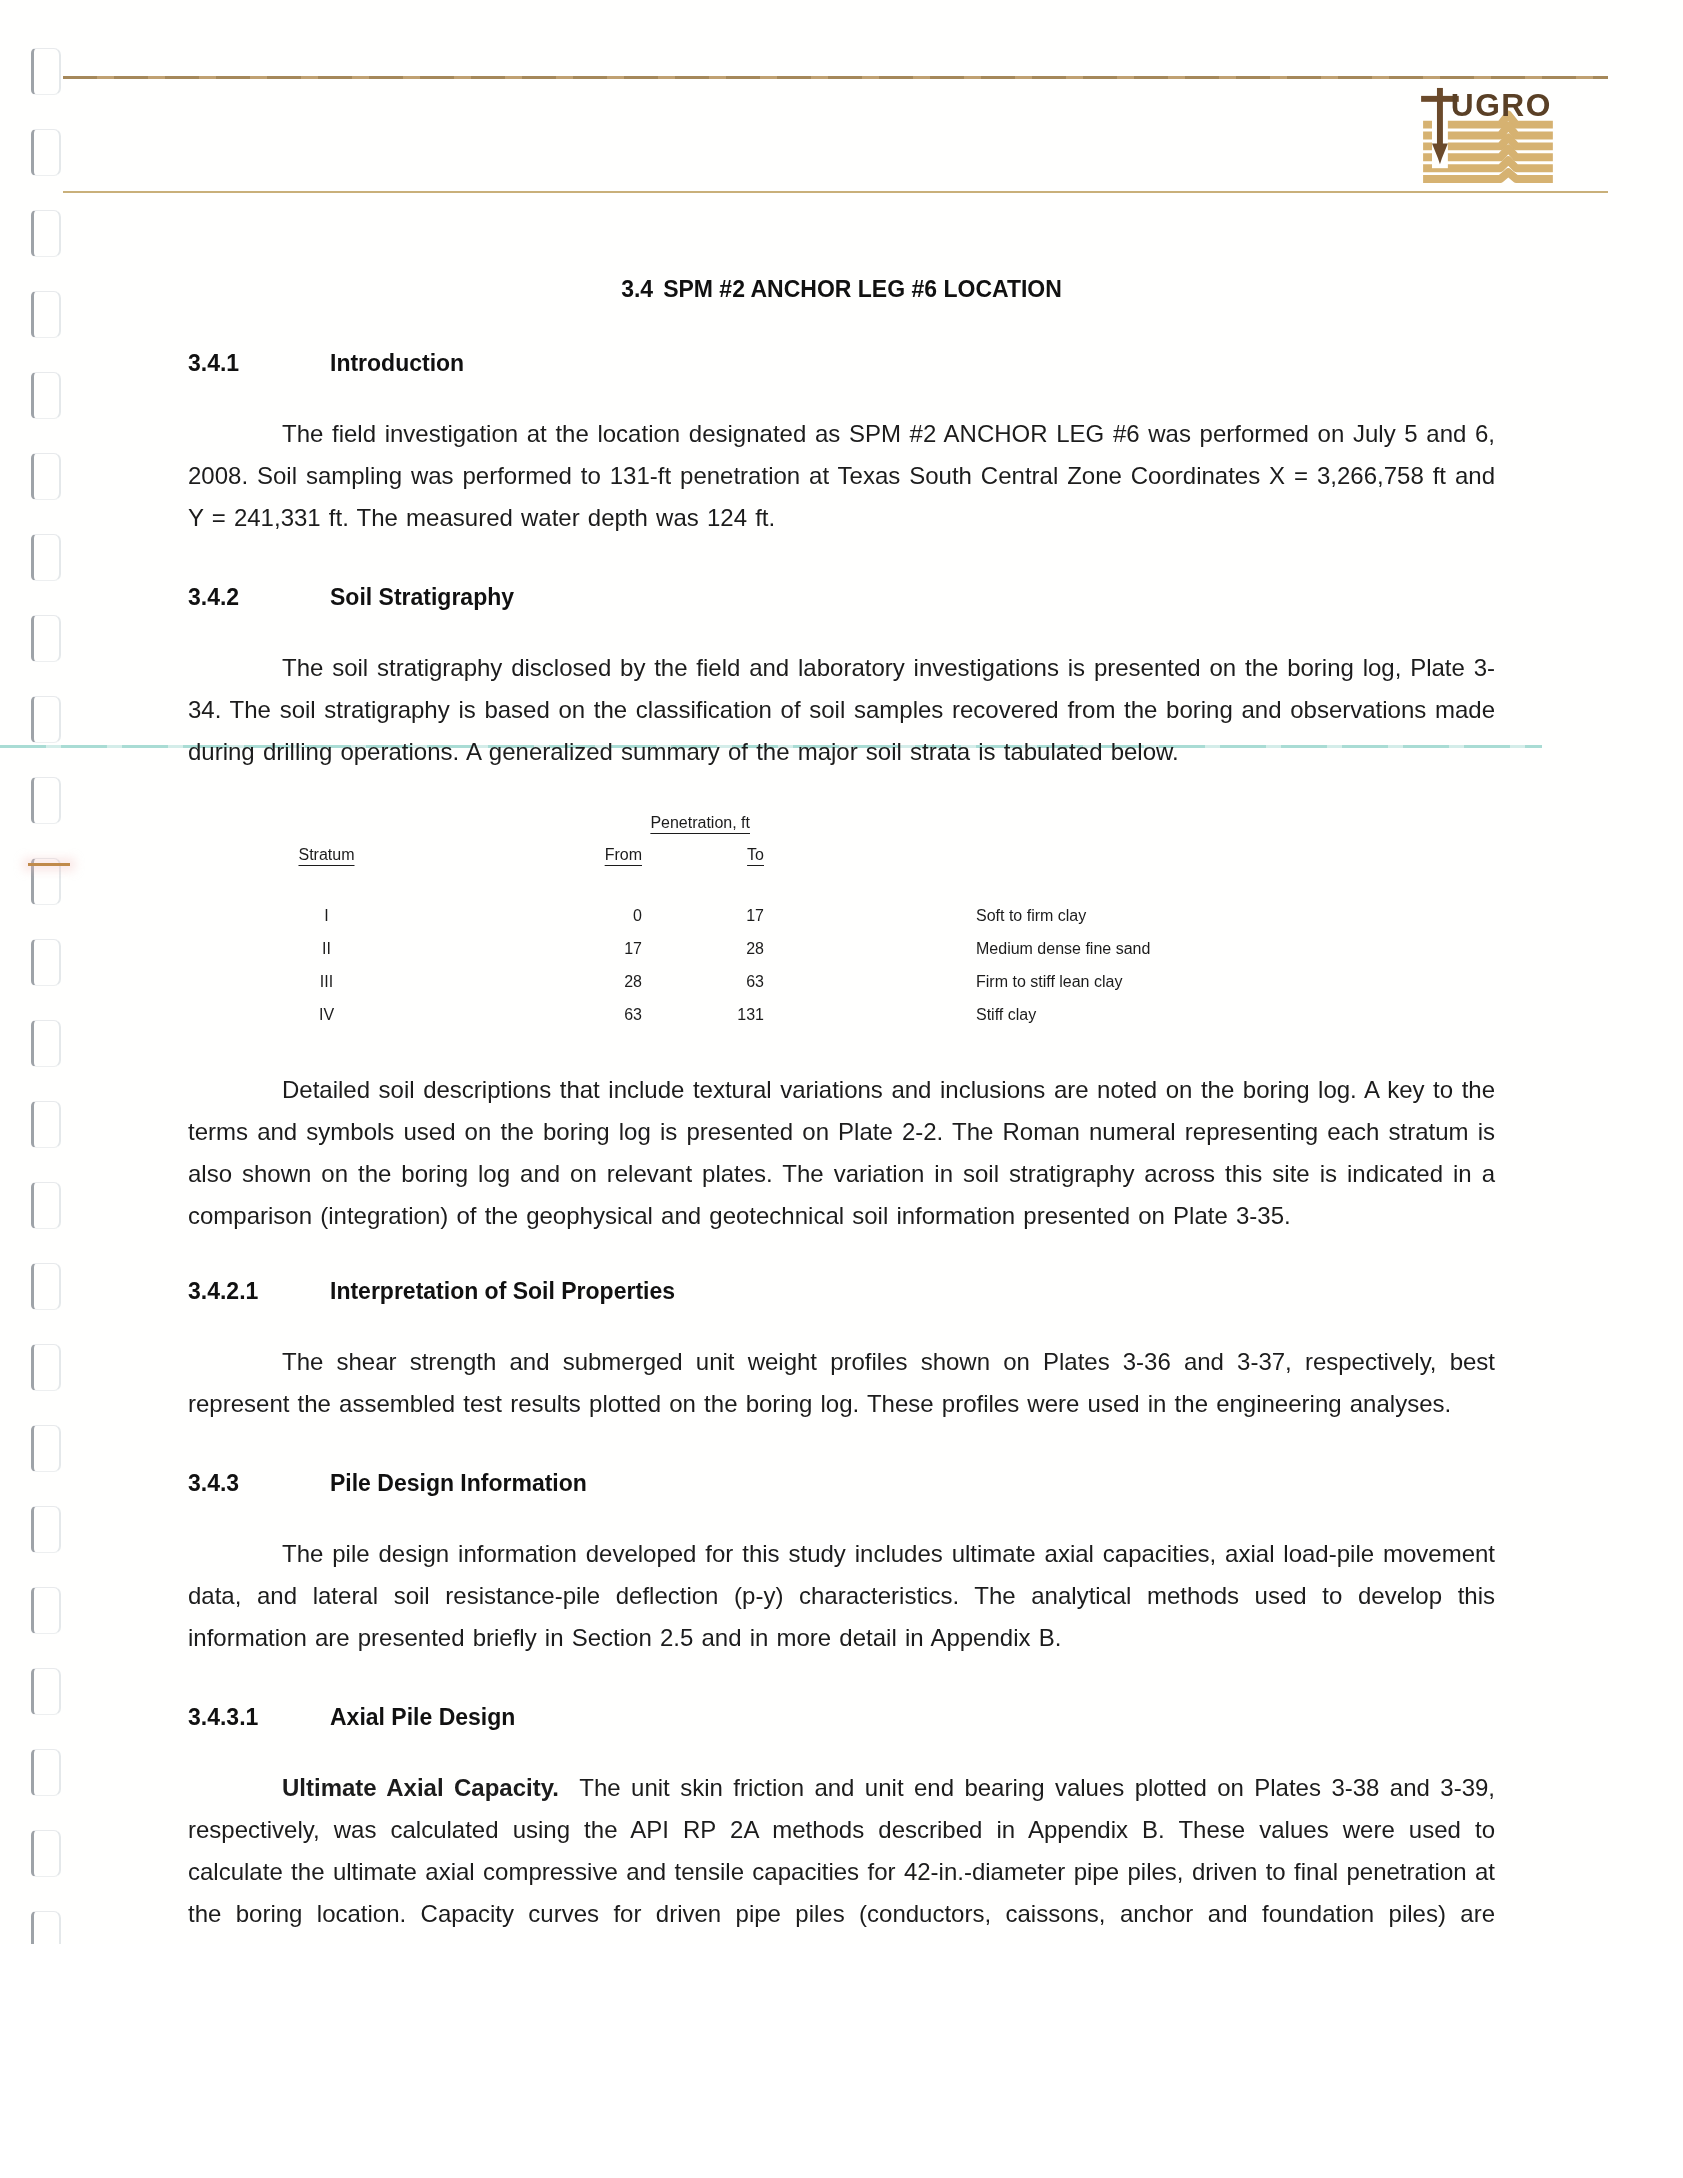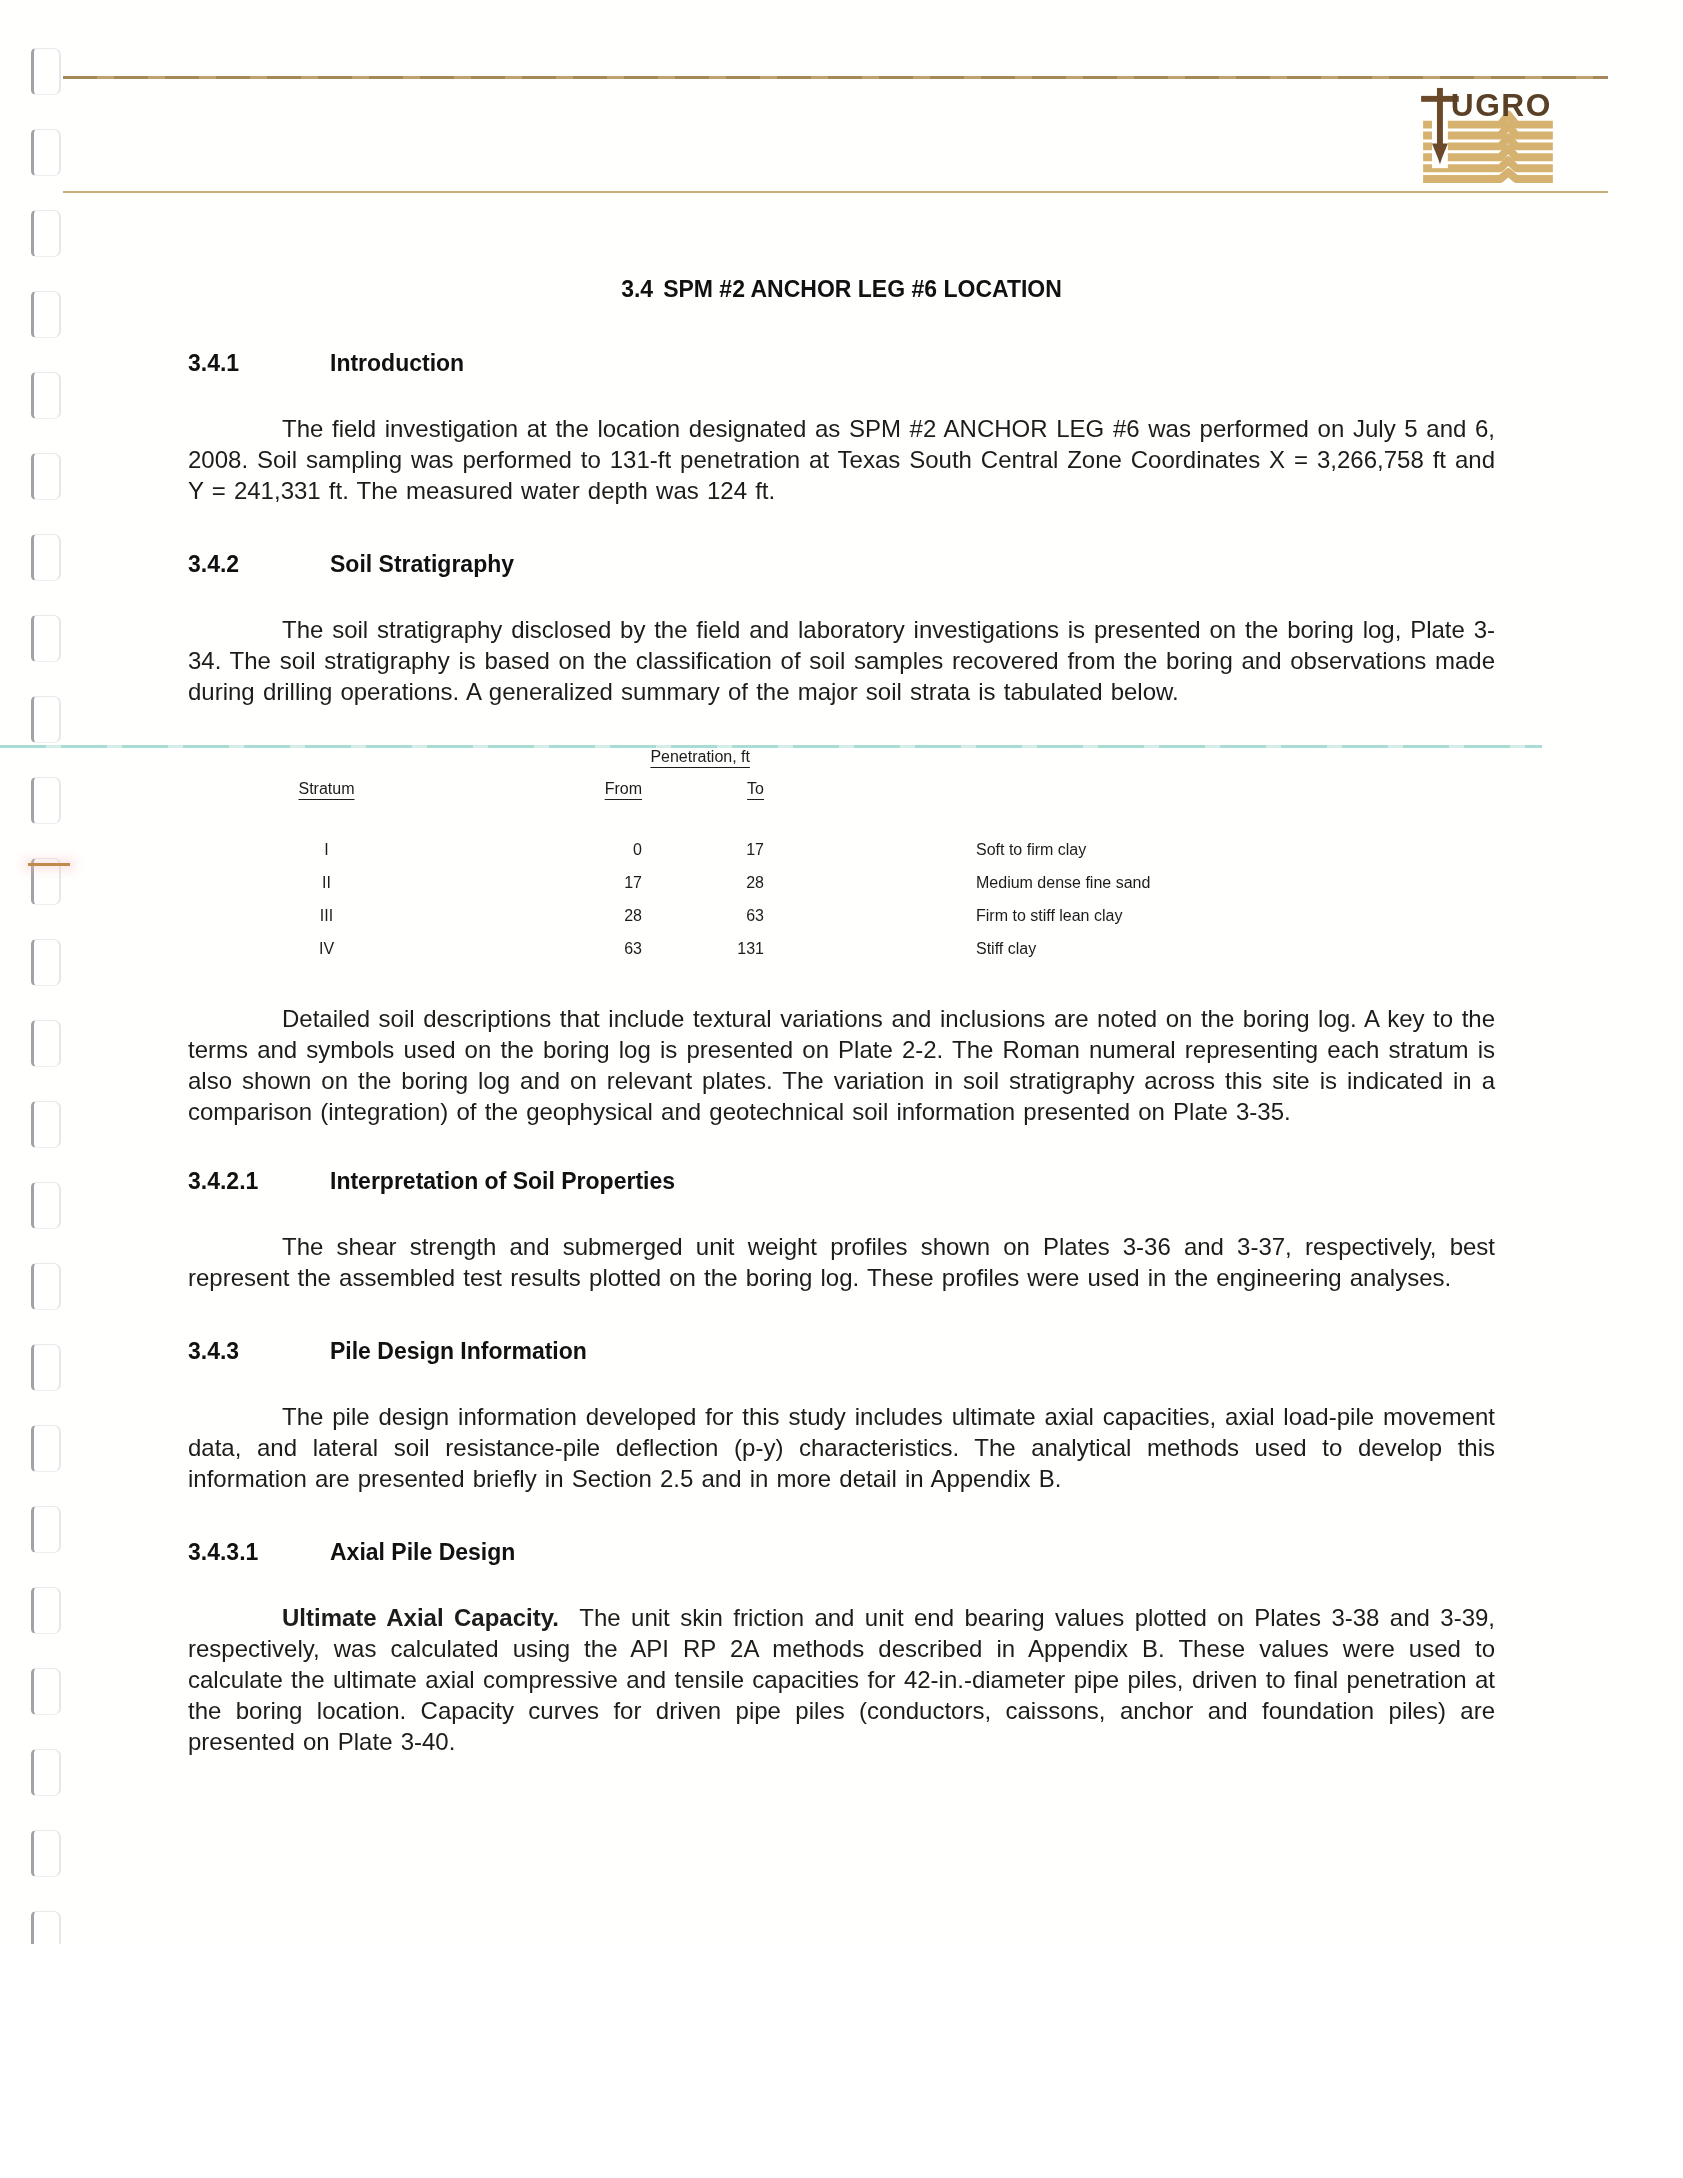--- a/index.html
+++ b/index.html
@@ -36,21 +36,21 @@
   
   .scan-line-teal { position:absolute; left:0; top:745px; width:1542px; height:3px;
     background:repeating-linear-gradient(90deg,#a9dcd4 0 46px,#d4ede9 46px 61px); }
 
   
   .content { position:absolute; left:188px; top:275px; width:1307px; }
   .doc-title { text-align:center; font-size:23px; font-weight:bold; line-height:28px; color:#111; }
   .doc-title .tnum { margin-right:10px; }
   .sec-head { display:flex; font-size:23px; font-weight:bold; line-height:28px; color:#111;gap:40px; }
   .sec-head .snum { width:102px; flex:none; }
-  p.body { font-size:24px; line-height:31px; text-align:justify; text-indent:94px;
+  p.body { font-size:24px; line-height:42px; text-align:justify; text-indent:94px;
     word-spacing:1.5px; color:#1c1c1c; }
 
   .mt-h1 { margin-top:46px; } .mt-p { margin-top:36px; } .mt-h { margin-top:44px; }
   .mt-t { margin-top:34px; } .mt-p3 { margin-top:38px; } .mt-h2 { margin-top:40px; }
   .mt-p7 { margin-top:30px; }
 
   
   .soiltable { margin-left:89px; font-size:16px; color:#1c1c1c; }
   .soiltable .grid { display:grid; grid-template-columns:99px 266px 122px 212px 1fr; }
   .soiltable .rowline { line-height:32px; }

